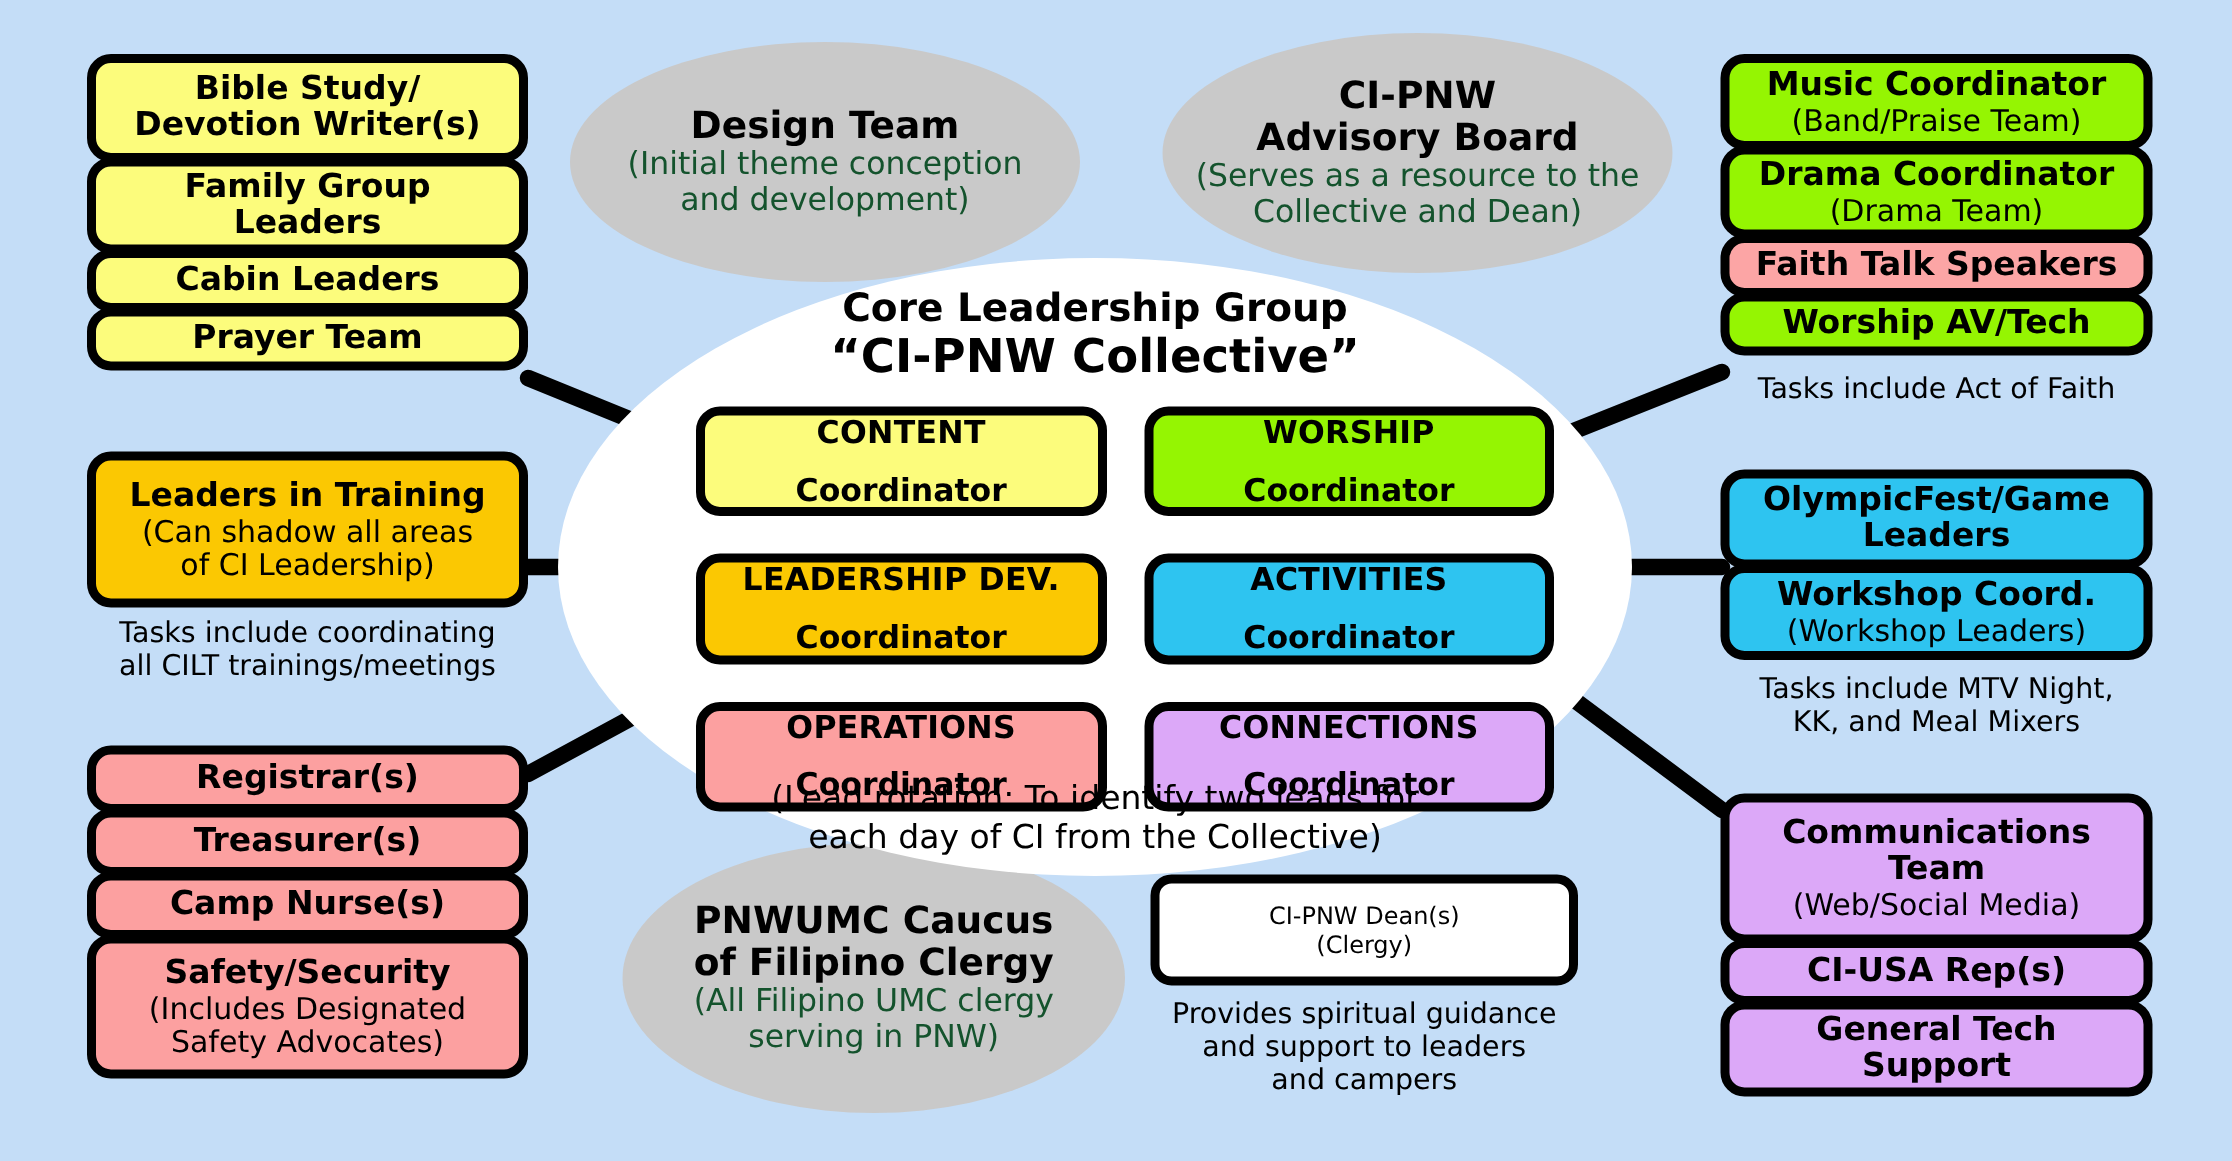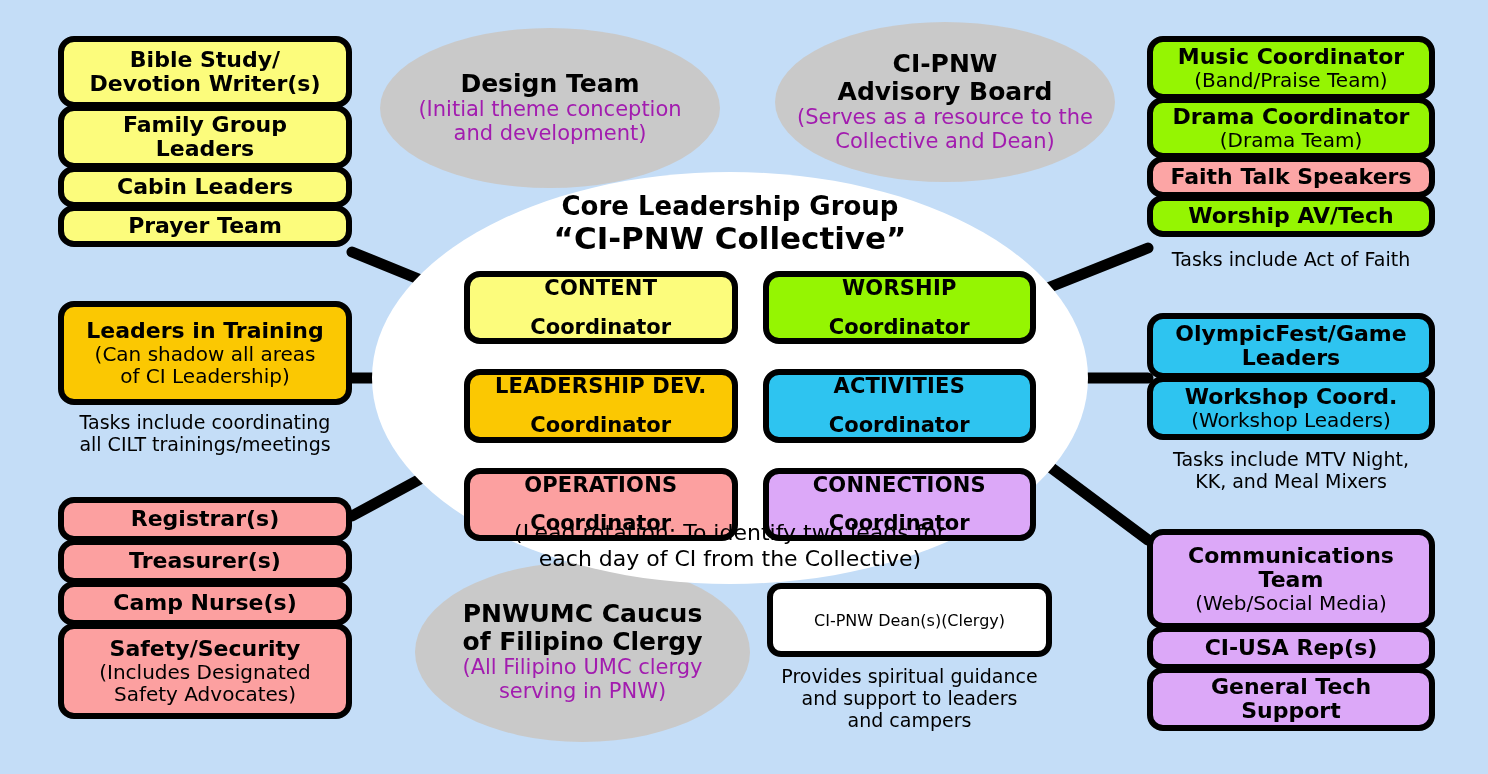--- a/index.html
+++ b/index.html
@@ -40,21 +40,21 @@
   .ellipse.white { background: #ffffff; z-index: 2; }
   .el-title {
     font-weight: bold;
     font-size: 25px;
     line-height: 1.12;
     color: #000;
   }
   .el-sub {
     font-size: 21px;
     line-height: 1.13;
-    color: #a21caf;
+    color: #14532d;
   }
   
   .stack {
     position: absolute;
     z-index: 4;
     display: flex;
     flex-direction: column;
   }
   .rolebox {
     background: #fff;
@@ -157,21 +157,21 @@
     margin-top: 40px;
   }
   .deanbox {
     position: absolute;
     z-index: 4;
     background: #fff;
     border: 6px solid #000;
     border-radius: 14px;
     box-sizing: border-box;
     display: flex;
-    flex-direction: row;
+    flex-direction: column;
     align-items: center;
     justify-content: center;
     text-align: center;
   }
 </style>
 </head>
 <body>
 
 <div id="stage">
 

